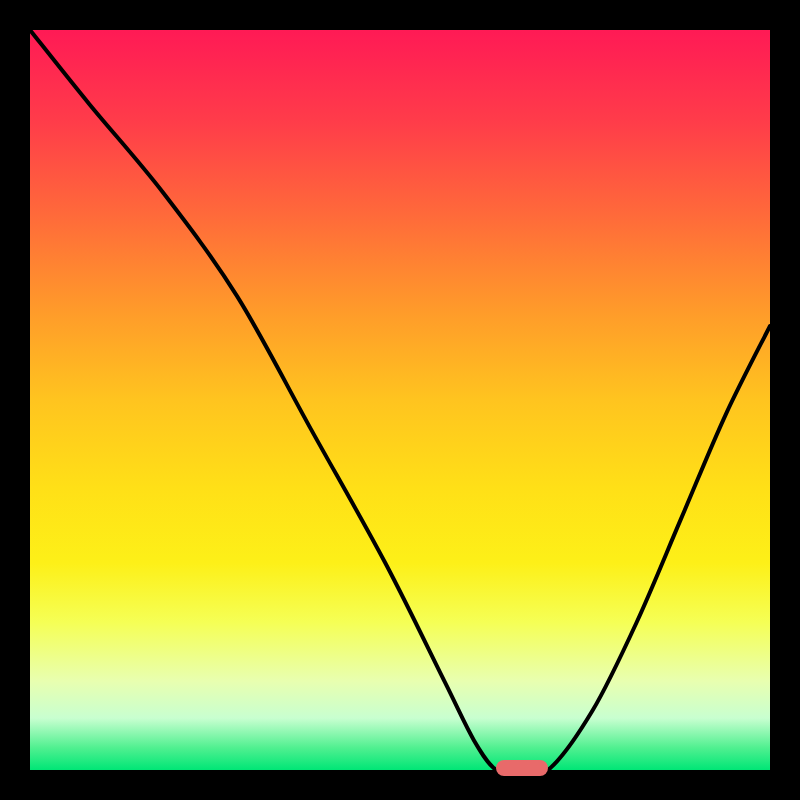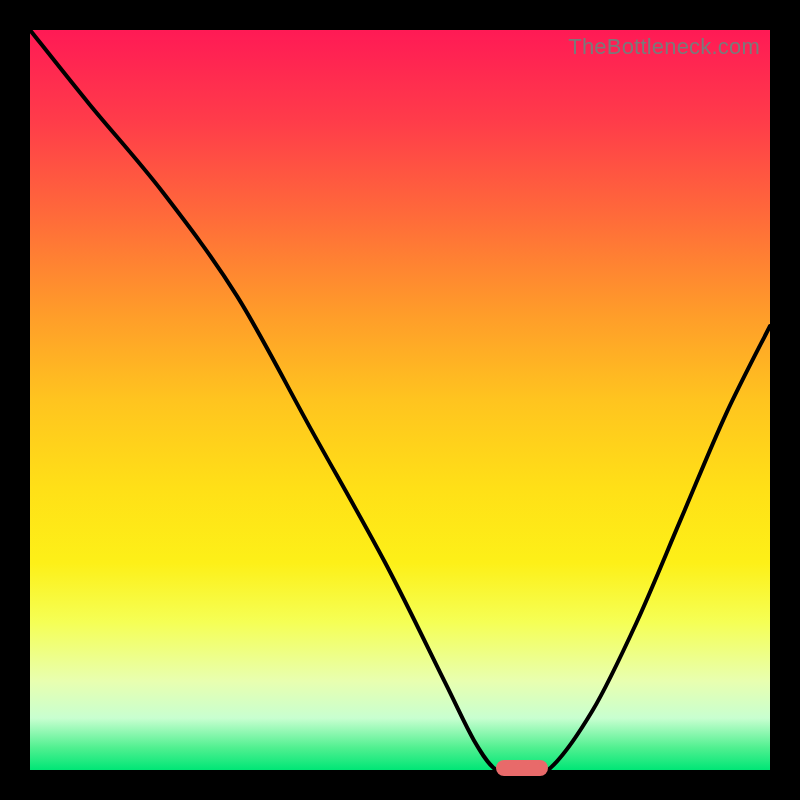--- a/index.html
+++ b/index.html
@@ -62,21 +62,20 @@
     border-radius: 8px;
     background: #e86a6a;
   }
 </style>
 </head>
 <body>
 
 <div class="frame">
   <div class="plot">
 
-    <span class="watermark">TheBottleneck.com</span>
 
     <svg class="curve" viewBox="0 0 740 740" preserveAspectRatio="none">
       <path id="curve-path" d="M 0 0 C 9.866666666666667 12.333333333333334, 37 46.866666666666674, 59.2 74 C 81.4 101.13333333333333, 108.53333333333332 130.7333333333333, 133.2 162.79999999999995 C 157.86666666666665 194.86666666666662, 182.53333333333336 226.9333333333333, 207.20000000000002 266.4 C 231.86666666666667 305.8666666666667, 256.5333333333333 355.2, 281.2 399.59999999999997 C 305.8666666666667 443.99999999999994, 333 490.8666666666666, 355.2 532.8 C 377.4 574.7333333333333, 399.6 621.6, 414.40000000000003 651.2 C 429.20000000000005 680.8000000000001, 435.3666666666667 695.6, 444 710.4 C 452.6333333333333 725.1999999999999, 458.79999999999995 735.0666666666666, 466.2 740 C 473.6 744.9333333333334, 479.7666666666667 740, 488.40000000000003 740 C 497.03333333333336 740, 505.6666666666667 749.8666666666667, 518 740 C 530.3333333333334 730.1333333333333, 547.6 705.4666666666666, 562.4 680.8 C 577.1999999999999 656.1333333333333, 592 624.0666666666666, 606.8 592 C 621.5999999999999 559.9333333333334, 636.4000000000001 522.9333333333333, 651.2 488.4 C 666 453.8666666666667, 680.8 416.8666666666667, 695.5999999999999 384.8 C 710.3999999999999 352.73333333333335, 732.6 310.8, 740 296" fill="none" stroke="#000" stroke-width="4" stroke-linecap="round" stroke-linejoin="round"></path>
     </svg>
 
     <div class="marker" id="optimum-marker" style="left: 466.2px; width: 51.8px; top: 730px; background: rgb(232, 106, 106);"></div>
 
   </div>
 </div>
 

